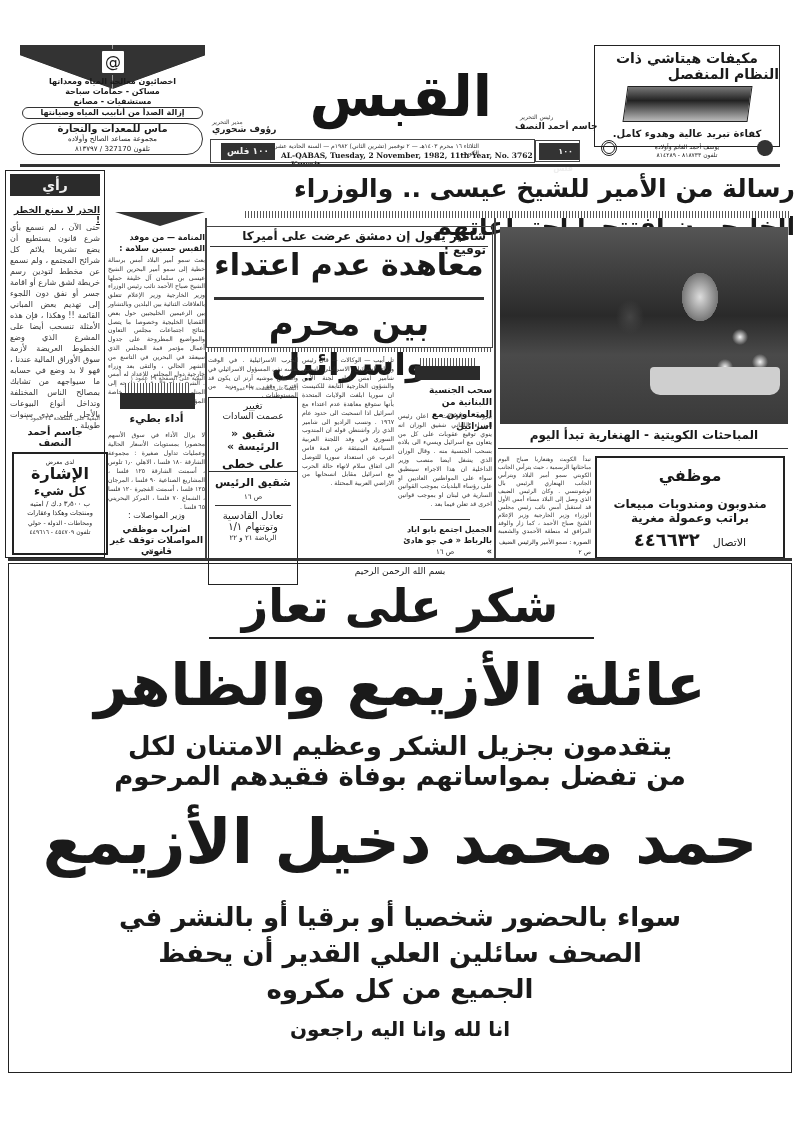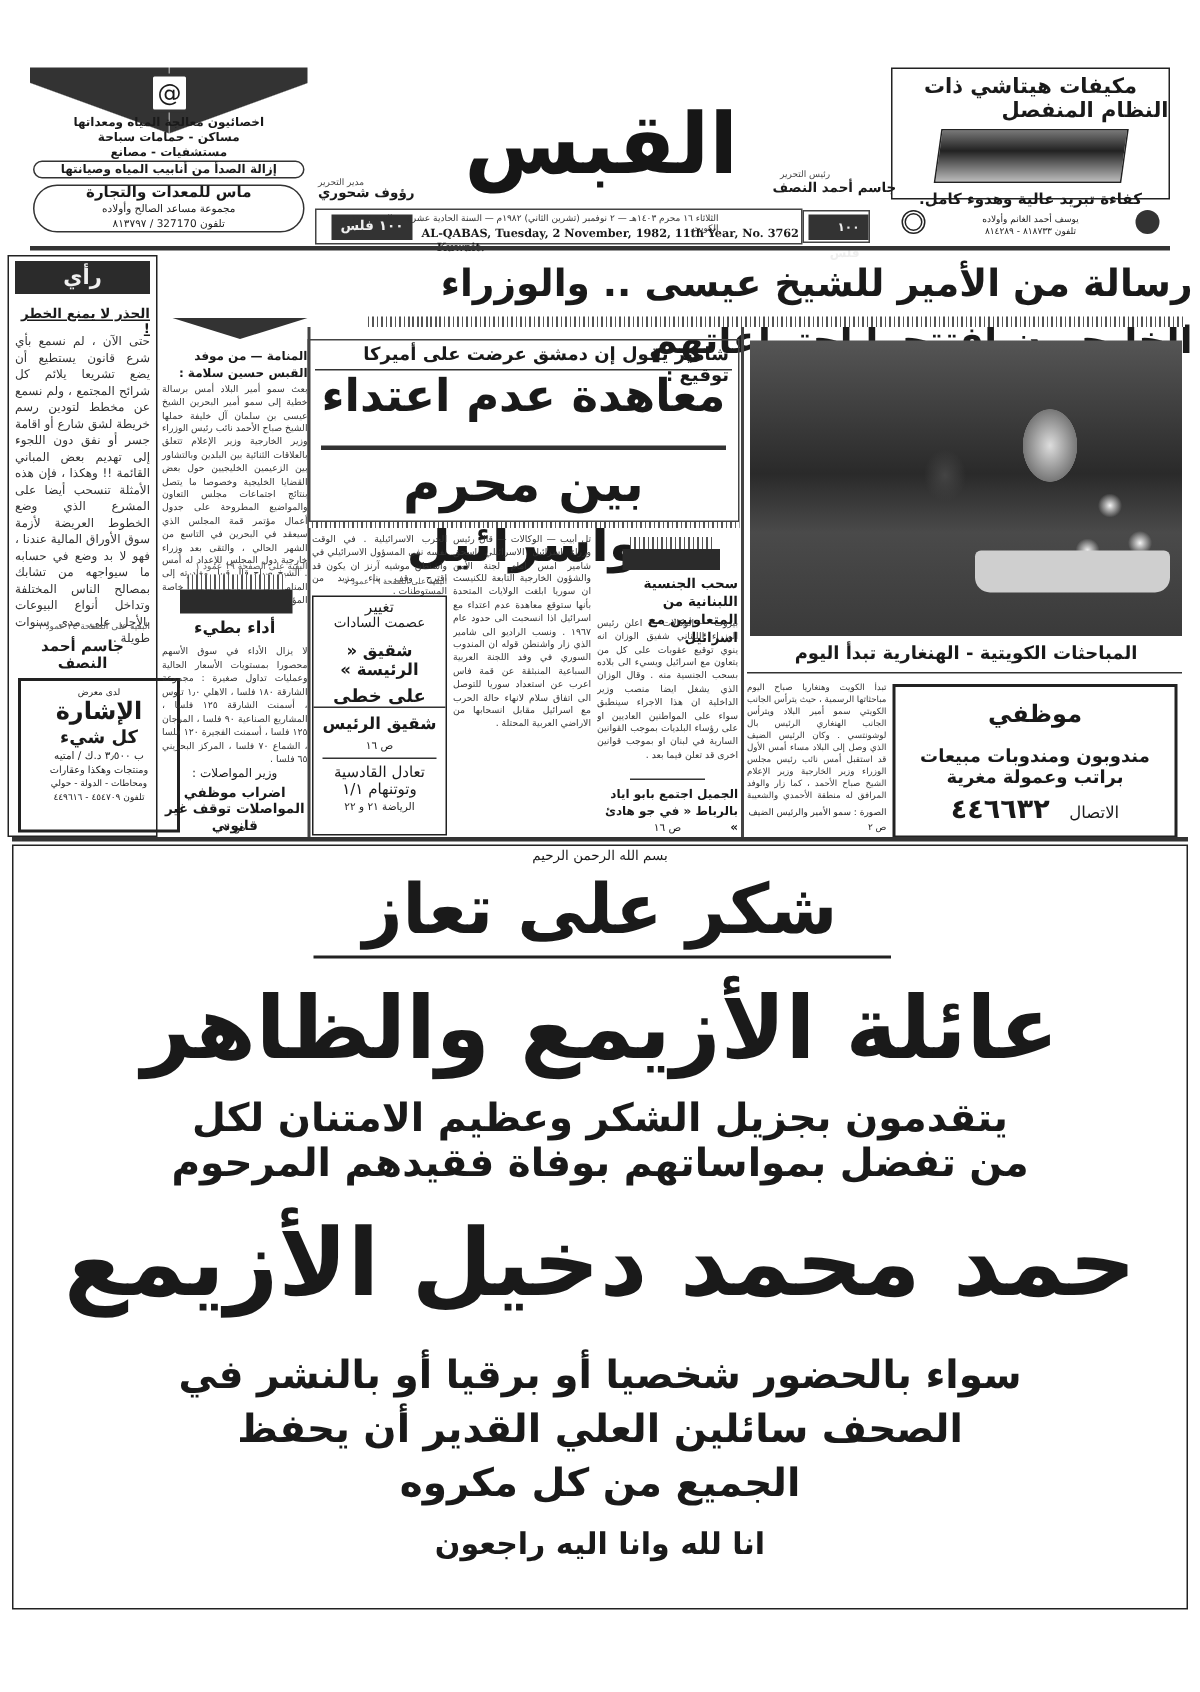--- a/index.html
+++ b/index.html
@@ -18,21 +18,21 @@
   
   #logo { left: 312px; top: 62px; width: 180px; height: 70px; font-size: 56px; font-weight: 900; color: #161616; text-align: center; line-height: 70px; letter-spacing: -2px; font-family: "DejaVu Sans", sans-serif; }
   #dateline { left: 210px; top: 139px; width: 325px; height: 24px; border: 1px solid #444; }
   #dateline .ar { position: absolute; right: 55px; top: 2px; font-size: 6px; color: #333; }
   #dateline .en { position: absolute; left: 70px; top: 11px; direction: ltr; font-size: 7.5px; font-weight: bold; font-family: "DejaVu Serif", serif; }
   .price { position: absolute; top: 3px; height: 17px; background: #333; color: #eee; font-size: 9px; line-height: 17px; padding: 0 6px; font-weight: bold; }
 
   
   #ad-left { left: 20px; top: 45px; width: 185px; height: 112px; }
   #ad-left .roof { position: absolute; left: 0; top: 0; width: 185px; height: 55px; background: linear-gradient(160deg, #333 0 49%, transparent 50%), linear-gradient(200deg, #333 0 49%, transparent 50%); background-size: 50% 100%, 50% 100%; background-position: right top, left top; background-repeat: no-repeat; }
-  #ad-right { left: 594px; top: 45px; width: 186px; height: 88px; border: 1.5px solid #222; }
+  #ad-right { left: 594px; top: 45px; width: 186px; height: 102px; border: 1.5px solid #222; }
 
   
   #main-headline { left: 215px; top: 170px; width: 580px; font-size: 25px; font-weight: bold; line-height: 38px; text-align: right; }
   #editorial-badge { left: 10px; top: 174px; width: 90px; height: 22px; font-size: 14px; font-weight: 900; text-align: center; line-height: 22px; }
 
   
   #big-story { left: 205px; top: 226px; width: 288px; height: 122px; border: 1px solid #444; }
   #big-kicker { position: absolute; right: 6px; top: 2px; font-size: 12px; font-weight: bold; }
   #big-line1 { position: absolute; right: 0; width: 100%; top: 20px; text-align: center; font-size: 30px; font-weight: 900; }
   #big-line2 { position: absolute; right: 0; width: 100%; top: 76px; text-align: center; font-size: 34px; font-weight: 900; }
@@ -107,21 +107,21 @@
 <div id="main-headline" class="abs">رسالة من الأمير للشيخ عيسى .. والوزراء الخليجيون افتتحوا اجتماعاتهم</div>
 <div class="abs hatch" style="left:245px;top:211px;width:545px;height:7px;"></div>
 
 <div class="abs box" style="left:5px;top:170px;width:100px;height:388px;"></div>
 <div id="editorial-badge" class="abs dark">رأي</div>
 <div class="abs bold" style="left:10px;top:205px;width:90px;font-size:9px;text-align:right;text-decoration:underline;">الحذر لا يمنع الخطر !</div>
 <div class="abs txt" style="left:10px;top:222px;width:90px;font-size:8px;line-height:11px;">حتى الآن ، لم نسمع بأي شرع قانون يستطيع أن يضع تشريعا يلائم كل شرائح المجتمع ، ولم نسمع عن مخطط لتودين رسم خريطة لشق شارع أو اقامة جسر أو نفق دون اللجوء إلى تهديم بعض المباني القائمة !! وهكذا ، فإن هذه الأمثلة تنسحب أيضا على المشرع الذي وضع الخطوط العريضة لأزمة سوق الأوراق المالية عندنا ، فهو لا بد وضع في حسابه ما سيواجهه من تشابك بمصالح الناس المختلفة وتداخل أنواع البيوعات بالأجل على مدى سنوات طويلة .</div>
 <div class="abs" style="left:10px;top:414px;width:90px;font-size:6px;color:#555;">البقية على الصفحة ٢٤ عمود ١</div>
 <div class="abs bold center" style="left:10px;top:426px;width:90px;font-size:10px;">جاسم أحمد النصف</div>
 
-<div class="abs box center" style="left:12px;top:452px;width:108px;height:103px;border-width:2px;">
+<div class="abs box center" style="left:12px;top:452px;width:96px;height:103px;border-width:2px;">
   <div style="font-size:6px;margin-top:4px;">لدى معرض</div>
   <div class="bold" style="font-size:16px;line-height:18px;">الإشارة</div>
   <div class="bold" style="font-size:12px;line-height:16px;">كل شيء</div>
   <div style="font-size:7px;line-height:10px;">ب ٣٫٥٠٠ د.ك / امتيه</div>
   <div style="font-size:6.5px;line-height:9px;">ومنتجات وهكذا وعقارات</div>
   <div style="font-size:6px;line-height:9px;">ومحاطات - الدولة - حولي</div>
   <div style="font-size:6px;line-height:9px;">تلفون ٤٥٤٧٠٩ - ٤٤٩٦١٦</div>
 </div>
 
 <div class="abs" style="left:115px;top:212px;width:0;height:0;border-left:45px solid transparent;border-right:45px solid transparent;border-top:14px solid #333;"></div>
@@ -144,21 +144,21 @@
   <div class="abs" style="left:4px;right:4px;top:19px;height:1px;background:#333;"></div>
   <div id="big-line1">معاهدة عدم اعتداء</div>
   <div class="abs" style="left:8px;right:8px;top:70px;height:3px;background:#333;"></div>
   <div id="big-line2">بين محرم واسرائيل</div>
 </div>
 <div class="abs hatch" style="left:205px;top:348px;width:288px;height:4px;"></div>
 
 <div class="abs txt" style="left:208px;top:356px;width:90px;font-size:6.2px;line-height:8.8px;">الحرب الاسرائيلية . في الوقت نفسه نفى المسؤول الاسرائيلي في واشنطن موشيه آرنز ان يكون قد اقترح وقف بناء مزيد من المستوطنات .</div>
 <div class="abs" style="left:208px;top:385px;width:90px;font-size:5.5px;color:#555;">البقية على الصفحة ١٩ عمود ١</div>
 
-<div class="abs box center" style="left:208px;top:397px;width:90px;height:160px;border-width:1px;">
+<div class="abs box center" style="left:208px;top:397px;width:90px;height:188px;border-width:1px;">
   <div style="font-size:10px;margin-top:2px;">تغيير</div>
   <div style="font-size:9px;">عصمت السادات</div>
   <div class="bold" style="font-size:11px;margin-top:6px;">شقيق « الرئيسة »</div>
   <div class="bold" style="font-size:12px;margin-top:4px;border-bottom:1px solid #333;">على خطى</div>
   <div class="bold" style="font-size:11px;margin-top:4px;">شقيق الرئيس</div>
   <div style="font-size:7px;margin-top:4px;">ص ١٦</div>
   <div style="border-top:1px solid #333;margin:4px 6px 0;"></div>
   <div style="font-size:10px;margin-top:4px;">تعادل القادسية</div>
   <div style="font-size:10px;">وتوتنهام ١/١</div>
   <div style="font-size:7px;margin-top:2px;">الرياضة ٢١ و ٢٢</div>

